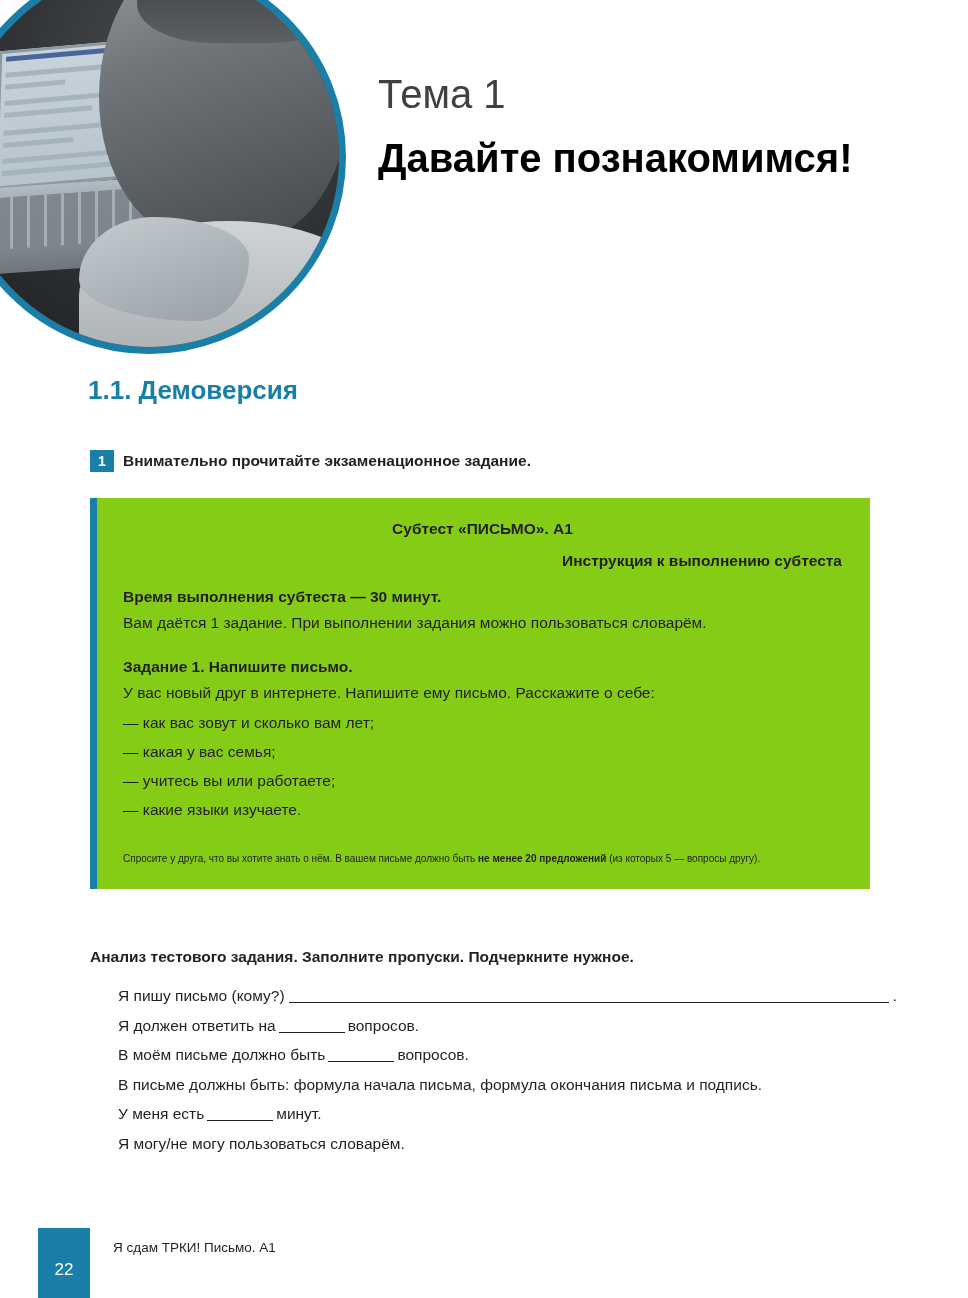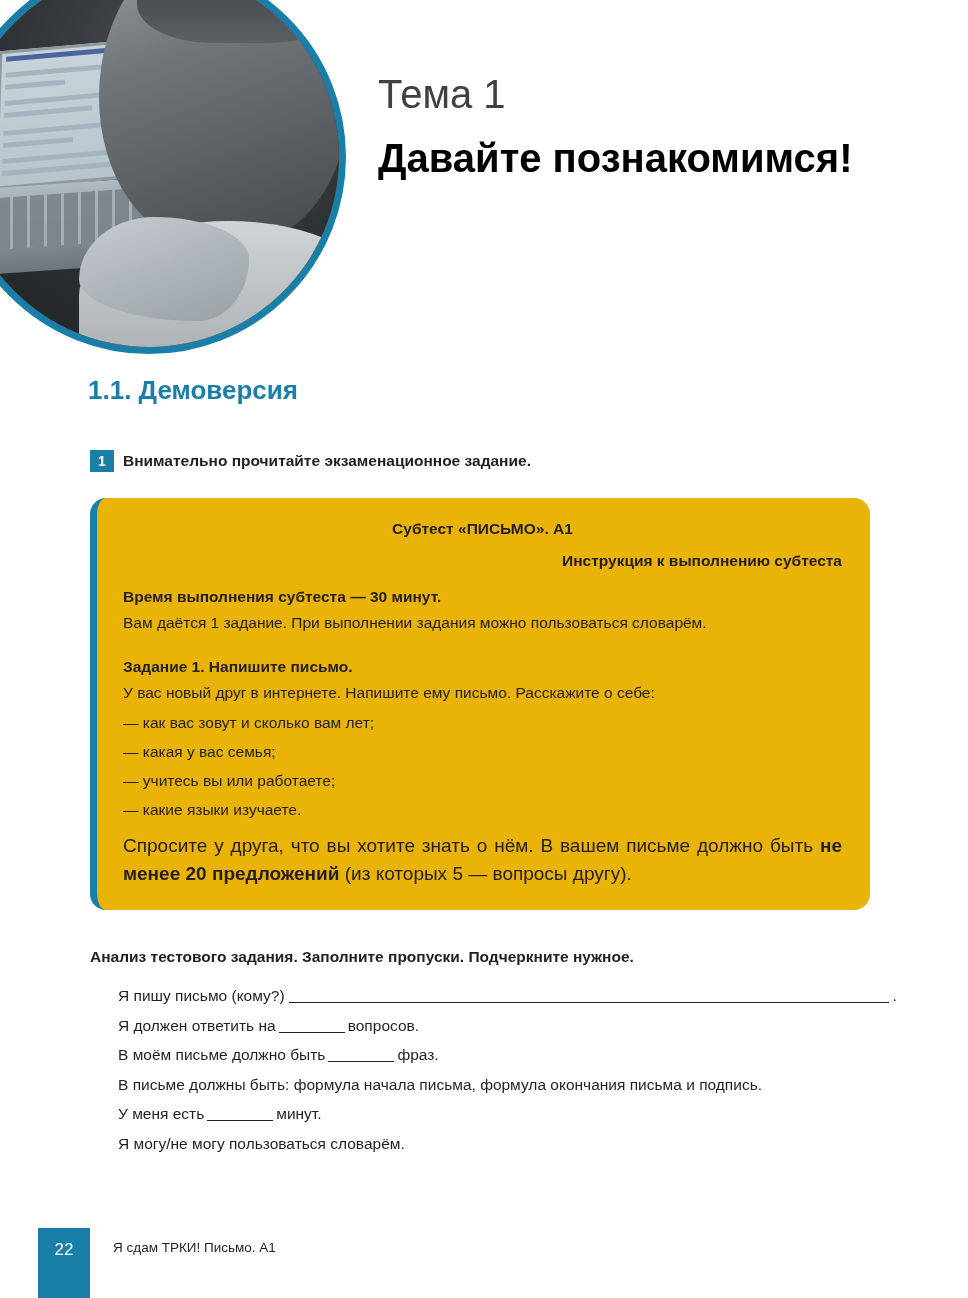--- a/index.html
+++ b/index.html
@@ -182,25 +182,24 @@
     font-weight: bold;
     color: #231f20;
   }
 
   
   .gray-box {
     position: absolute;
     left: 90px;
     top: 498px;
     width: 780px;
-    background: #eab308;
+    background: #84cc16;
     border-left: 7px solid #1a7fa8;
     box-sizing: border-box;
     padding: 16px 28px 22px 26px;
-    border-radius: 16px;
   }
   .gb-title {
     text-align: center;
     font-size: 15.5px;
     font-weight: bold;
     margin-top: 6px;
   }
   .gb-subtitle {
     text-align: right;
     font-size: 15.5px;
@@ -218,22 +217,22 @@
     margin-top: 7px;
     line-height: 1.35;
   }
   .gb-spacer { height: 12px; }
   .gb-list-item {
     font-size: 15.5px;
     margin-top: 9px;
     line-height: 1.3;
   }
   .gb-just {
-    font-size: 19px;
-    margin-top: 12px;
+    font-size: 10px;
+    margin-top: 32px;
     text-align: justify;
     line-height: 1.45;
   }
   .gb-just b { font-weight: bold; }
 
   
   .analysis-title {
     position: absolute;
     left: 90px;
     top: 948px;
@@ -273,21 +272,21 @@
     left: 38px;
     top: 1228px;
     width: 52px;
     height: 70px;
     background: #1a7fa8;
     color: #ffffff;
     font-size: 17px;
     display: flex;
     align-items: flex-start;
     justify-content: center;
-    padding-top: 12px;
+    padding-top: 32px;
     box-sizing: border-box;
   }
   .footer-text {
     position: absolute;
     left: 113px;
     top: 1240px;
     font-size: 13.5px;
     color: #231f20;
   }
 </style>
@@ -351,20 +350,20 @@
   <div class="gb-list-item">— какие языки изучаете.</div>
 
   <div class="gb-just"><span>Спросите у друга, что вы хотите знать о нём. В вашем письме должно быть </span><b>не менее 20 предложений</b><span> (из которых 5 — вопросы другу).</span></div>
 </div>
 
 <div class="analysis-title">Анализ тестового задания. Заполните пропуски. Подчеркните нужное.</div>
 
 <div class="analysis-list">
   <div class="an-row"><span>Я пишу письмо (кому?)</span><span class="fill-long"></span><span>.</span></div>
   <div class="an-row"><span>Я должен ответить на</span><span class="fill-short"></span><span>вопросов.</span></div>
-  <div class="an-row"><span>В моём письме должно быть</span><span class="fill-short"></span><span>фраз.</span></div>
+  <div class="an-row"><span>В моём письме должно быть</span><span class="fill-short"></span><span>вопросов.</span></div>
   <div class="an-row"><span>В письме должны быть: формула начала письма, формула окончания письма и подпись.</span></div>
   <div class="an-row"><span>У меня есть</span><span class="fill-short"></span><span>минут.</span></div>
   <div class="an-row"><span>Я могу/не могу пользоваться словарём.</span></div>
 </div>
 
 <div class="footer-tab">22</div>
 <div class="footer-text">Я сдам ТРКИ! Письмо. А1</div>
 
 </body></html>

